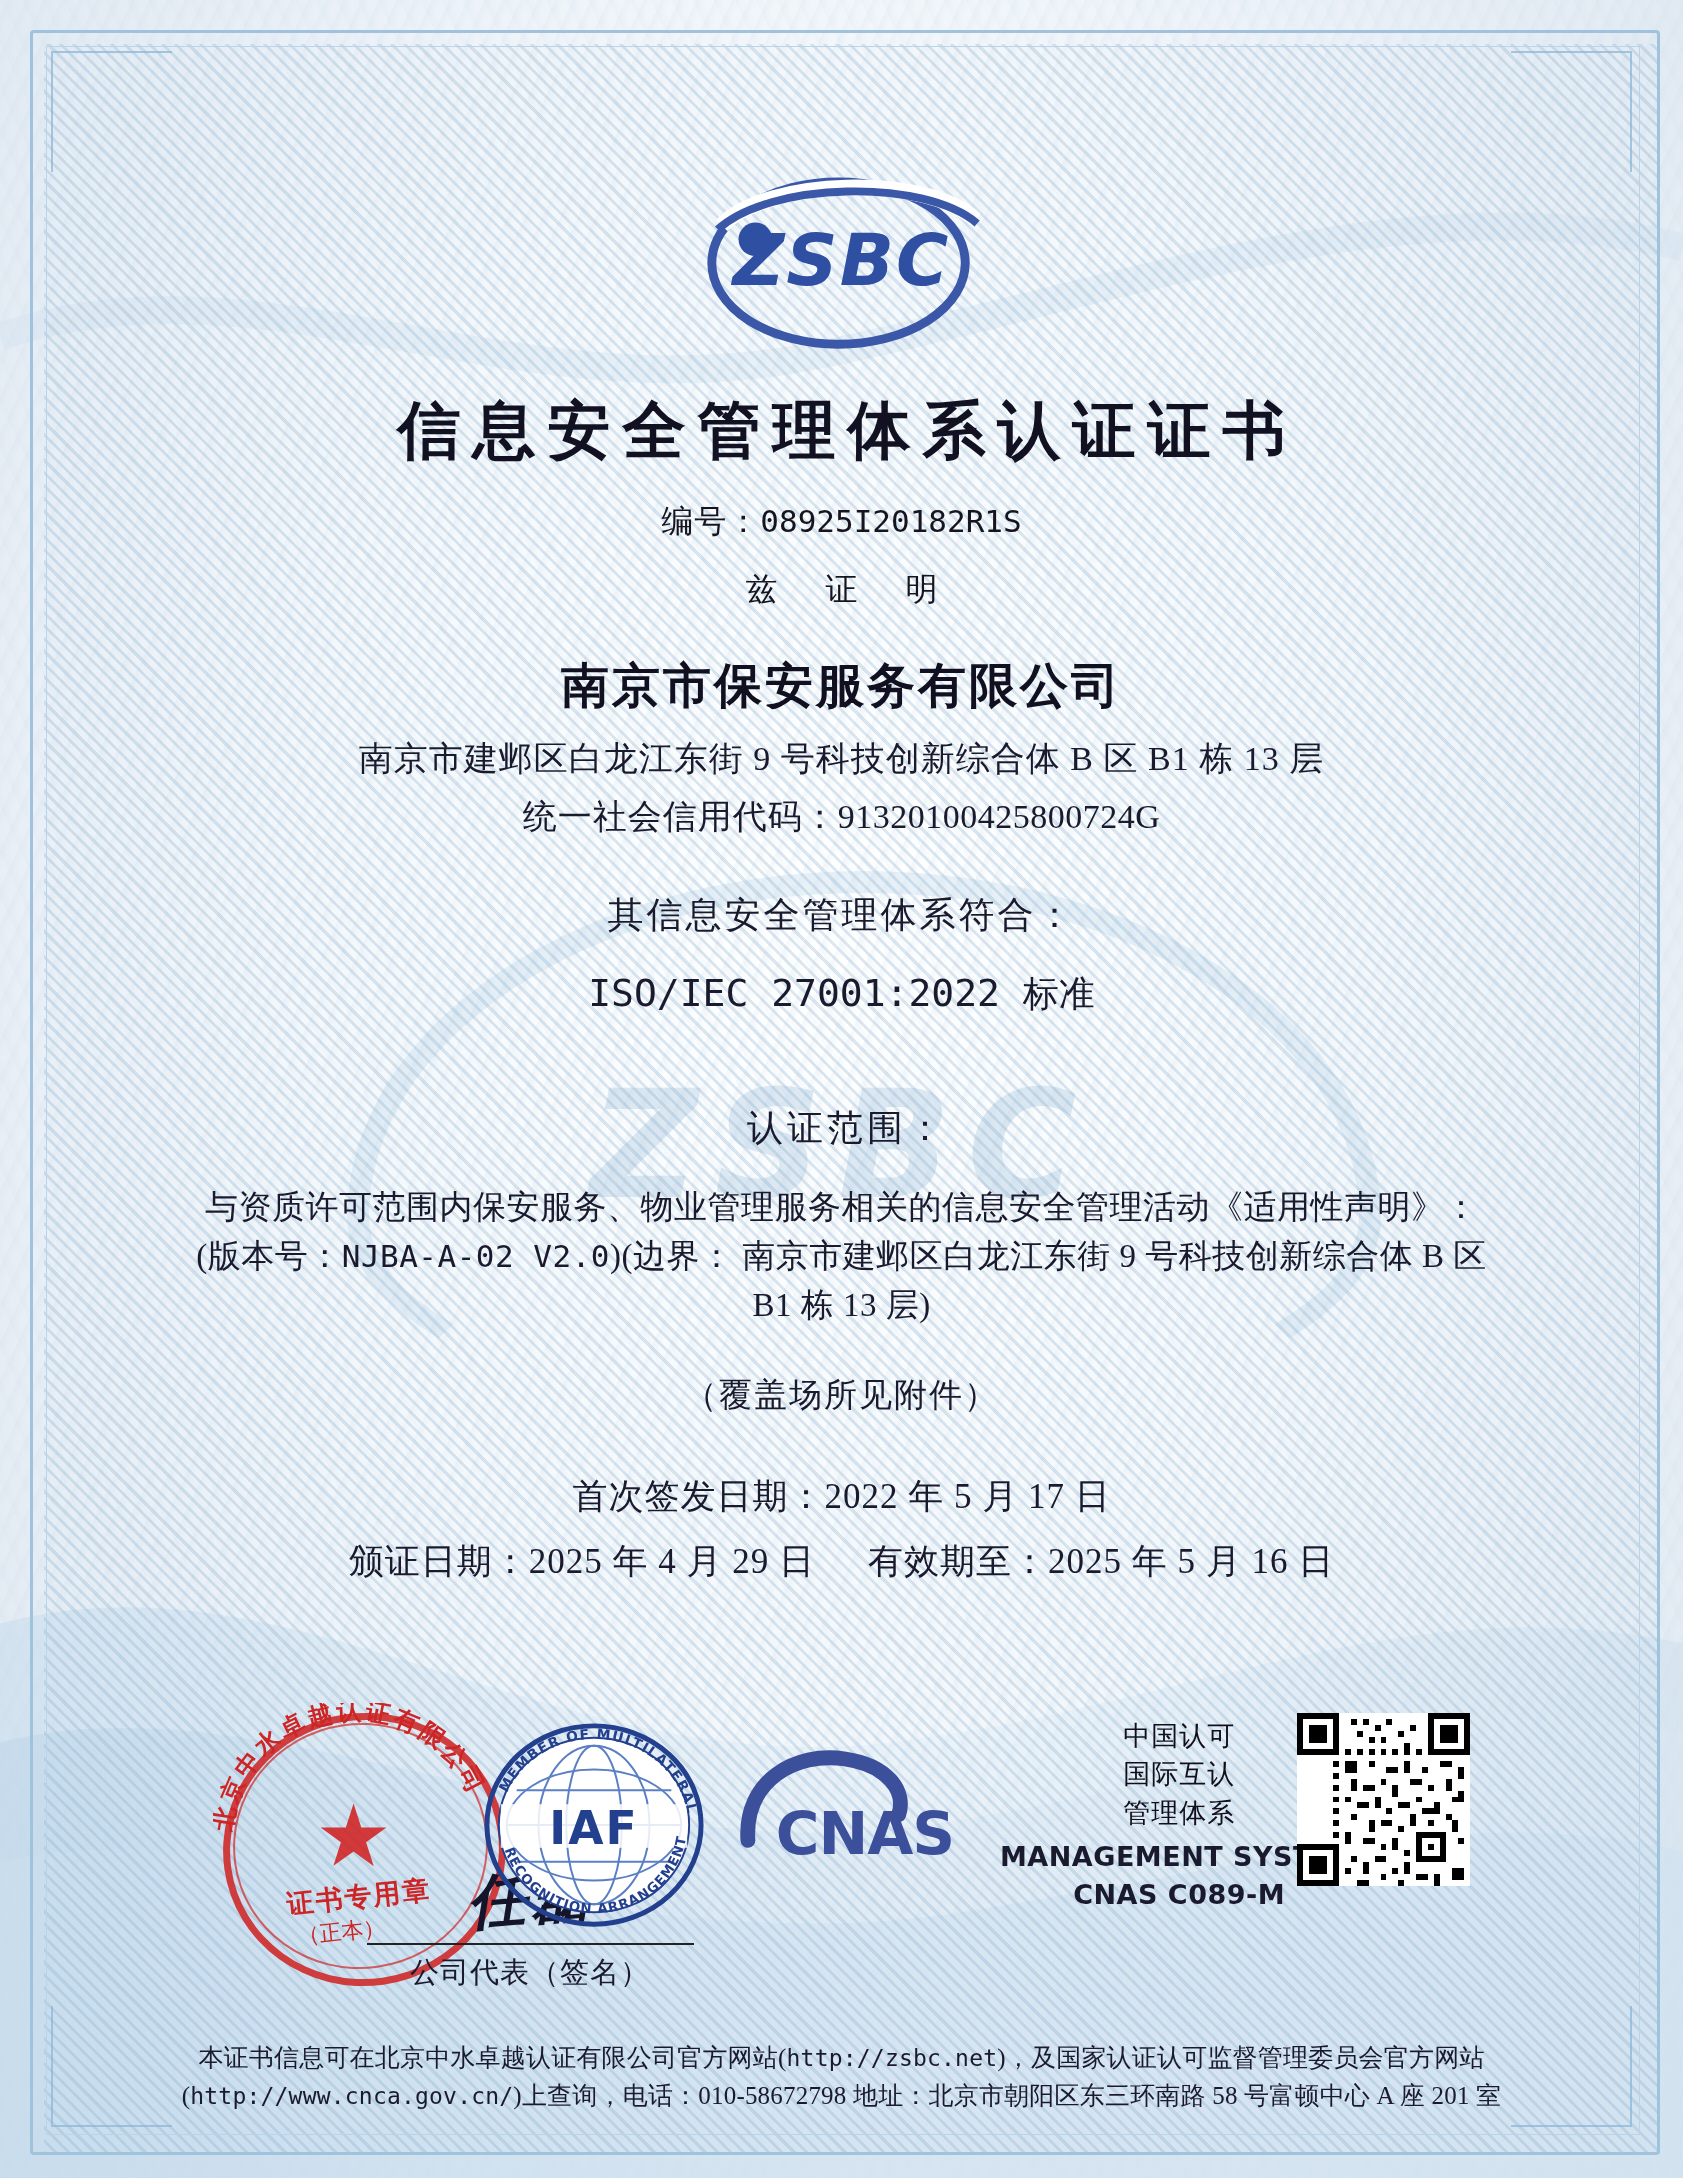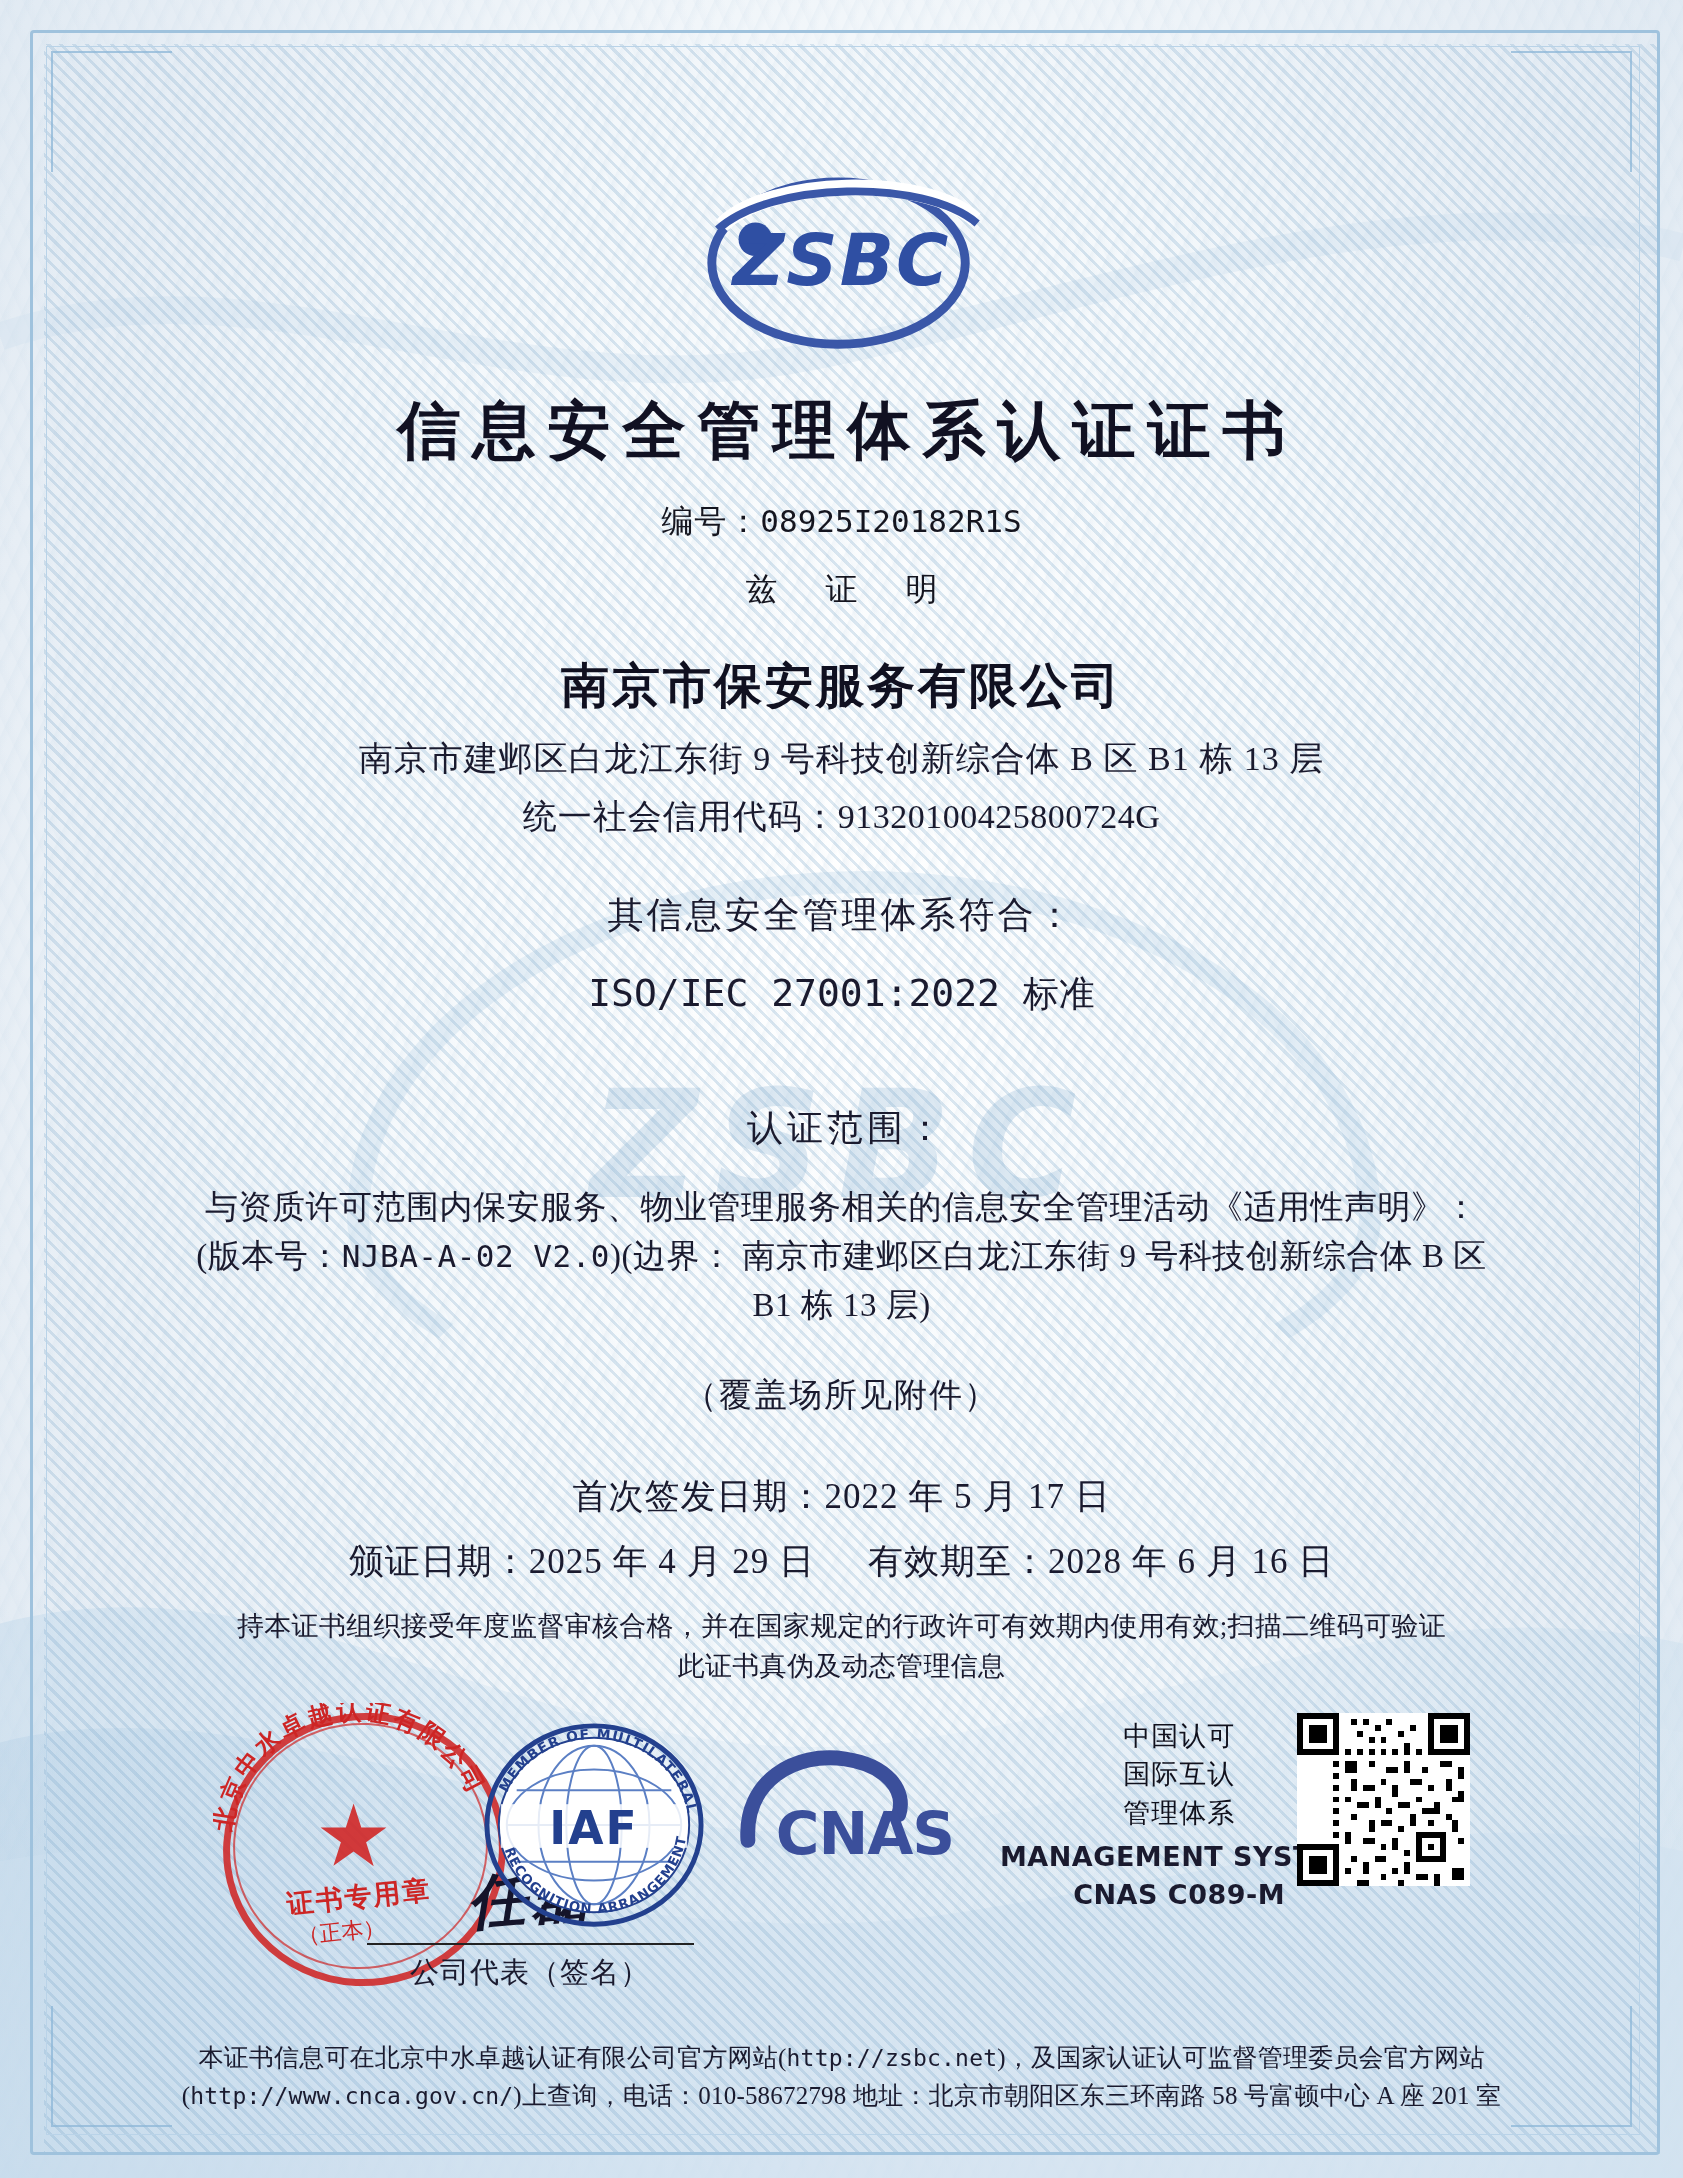--- a/index.html
+++ b/index.html
@@ -457,27 +457,23 @@
     <div class="scope-label">认证范围：</div>
 
     <div class="scope-text">
       <span>与资质许可范围内保安服务、物业管理服务相关的信息安全管理活动《适用性</span><span>声明》：(版本号：</span><span class="mono">NJBA-A-02 V2.0</span><span>)(边界： 南京市建邺区白龙江东街 9 号科</span><span>技创新综合体 B 区 B1 栋 13 层)</span>
     </div>
 
     <div class="scope-note">（覆盖场所见附件）</div>
 
     <div class="date-first">首次签发日期：2022 年 5 月 17 日</div>
     <div class="date-row">
-      <span>颁证日期：2025 年 4 月 29 日</span><span class="gap"></span><span>有效期至：2028 年 6 月 16 日</span>
-    </div>
-
-    <div class="footnote">
-      <div>持本证书组织接受年度监督审核合格，并在国家规定的行政许可有效期内使用有效;扫描二维码可验证</div>
-      <div>此证书真伪及动态管理信息</div>
-    </div>
+      <span>颁证日期：2025 年 4 月 29 日</span><span class="gap"></span><span>有效期至：2025 年 5 月 16 日</span>
+    </div>
+
   </div>
 
   <div class="marks">
 
     <div class="seal">
       <div class="ring"></div>
       <div class="ring2"></div>
       <svg width="297" height="287" viewBox="0 0 300 290">
         <defs>
           <path id="sealArc" d="M 22,160 A 124,118 0 1 1 266,150" fill="none"></path>

